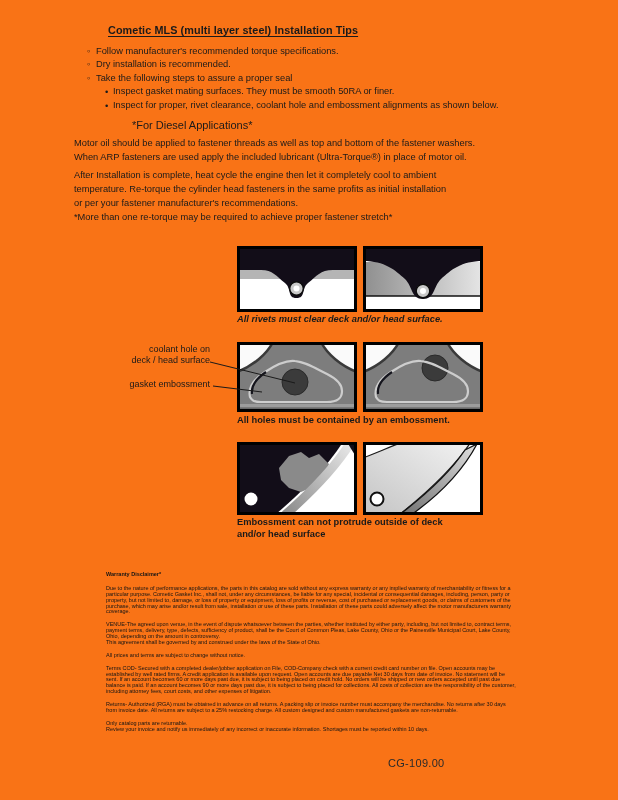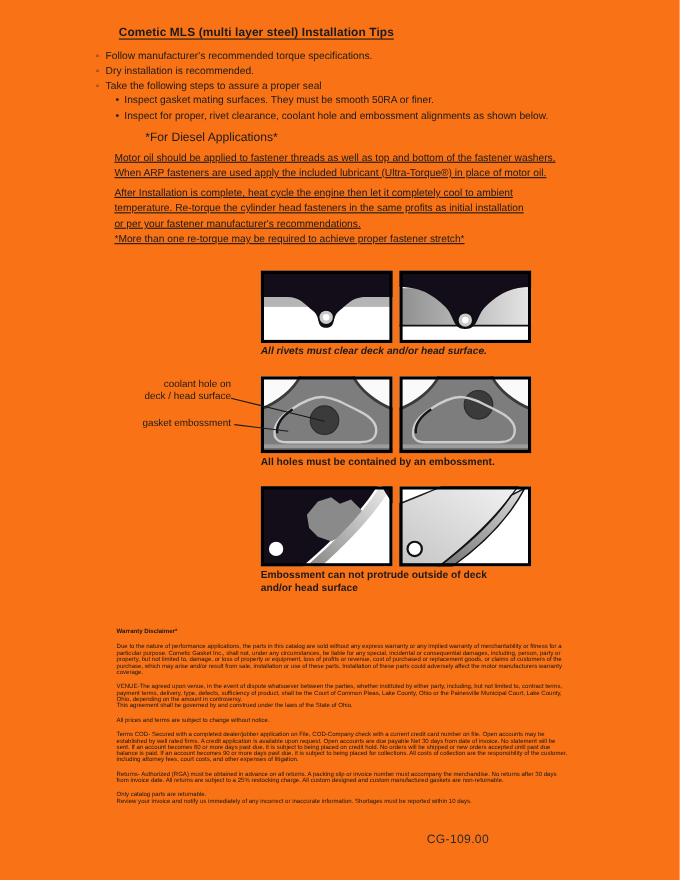--- a/index.html
+++ b/index.html
@@ -10,21 +10,21 @@
   .title { left:108px; top:24px; font-size:10.8px; font-weight:bold;
            text-decoration:underline; text-underline-offset:2px; letter-spacing:0.1px; }
 
   .tips { left:87px; top:45px; font-size:9.3px; line-height:13.4px; width:480px; }
   .bullet-row { display:flex; }
   .bullet-row .mk { width:9px; flex:0 0 9px; text-align:left; }
   .bullet-row.sub { padding-left:18px; }
   .bullet-row.sub .mk { width:8px; flex:0 0 8px; font-size:9.5px; }
 
   .diesel-heading { left:88px; top:119px; font-size:11px; font-weight:normal;margin-left:44px; }
-  .para { left:104px; font-size:9.3px; line-height:13.9px; width:490px; white-space:pre-line;text-decoration:underline; }
+  .para { left:74px; font-size:9.3px; line-height:13.9px; width:490px; white-space:pre-line; }
   .p1 { top:137px; }
   .p2 { top:169px; }
   .note { top:211px; }
 
   .dlabel { width:120px; text-align:center; font-size:13px; font-weight:600; letter-spacing:0.3px;margin-top:20px; }
   .r1l { top:230px; } .r2l { top:328px; } .r3l { top:426px; }
   .colL { left:237px; } .colR { left:363px; }
 
   .dbox { width:120px; display:block; }
   .caption { left:237px; font-size:9.3px; font-weight:bold; white-space:pre-line; line-height:11.5px; width:300px; }

